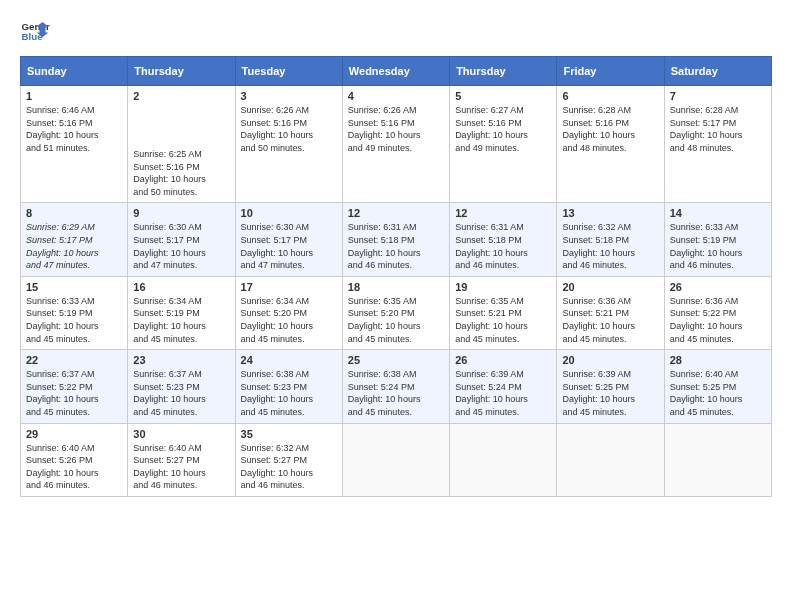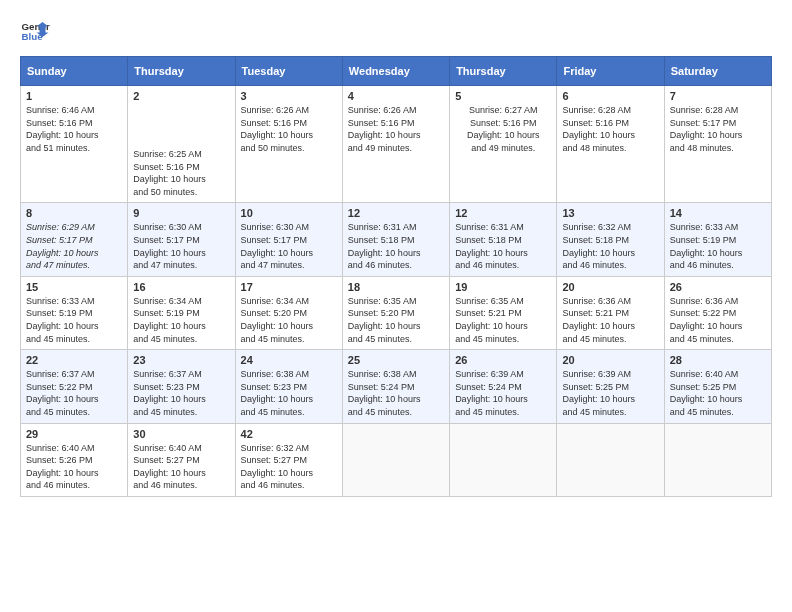--- a/index.html
+++ b/index.html
@@ -137,21 +137,21 @@
           </td>
           <td>
             <span class="day-num">4</span>
             <div class="day-info" style="white-space: pre-line;">Sunrise: 6:26 AM
 Sunset: 5:16 PM
 Daylight: 10 hours
 and 49 minutes.</div>
           </td>
           <td>
             <span class="day-num">5</span>
-            <div class="day-info" style="white-space: pre-line; text-align: center;">Sunrise: 6:27 AM
+            <div class="day-info" style="white-space: pre-line;">Sunrise: 6:27 AM
 Sunset: 5:16 PM
 Daylight: 10 hours
 and 49 minutes.</div>
           </td>
           <td>
             <span class="day-num">6</span>
             <div class="day-info" style="white-space: pre-line;">Sunrise: 6:28 AM
 Sunset: 5:16 PM
 Daylight: 10 hours
 and 48 minutes.</div>
@@ -326,21 +326,21 @@
 and 46 minutes.</div>
           </td>
           <td>
             <span class="day-num">30</span>
             <div class="day-info" style="white-space: pre-line;">Sunrise: 6:40 AM
 Sunset: 5:27 PM
 Daylight: 10 hours
 and 46 minutes.</div>
           </td>
           <td>
-            <span class="day-num">42</span>
+            <span class="day-num">35</span>
             <div class="day-info" style="white-space: pre-line;">Sunrise: 6:32 AM
 Sunset: 5:27 PM
 Daylight: 10 hours
 and 46 minutes.</div>
           </td>
           <td class="empty-cell"></td>
           <td class="empty-cell"></td>
           <td class="empty-cell"></td>
           <td class="empty-cell"></td>
         </tr>

